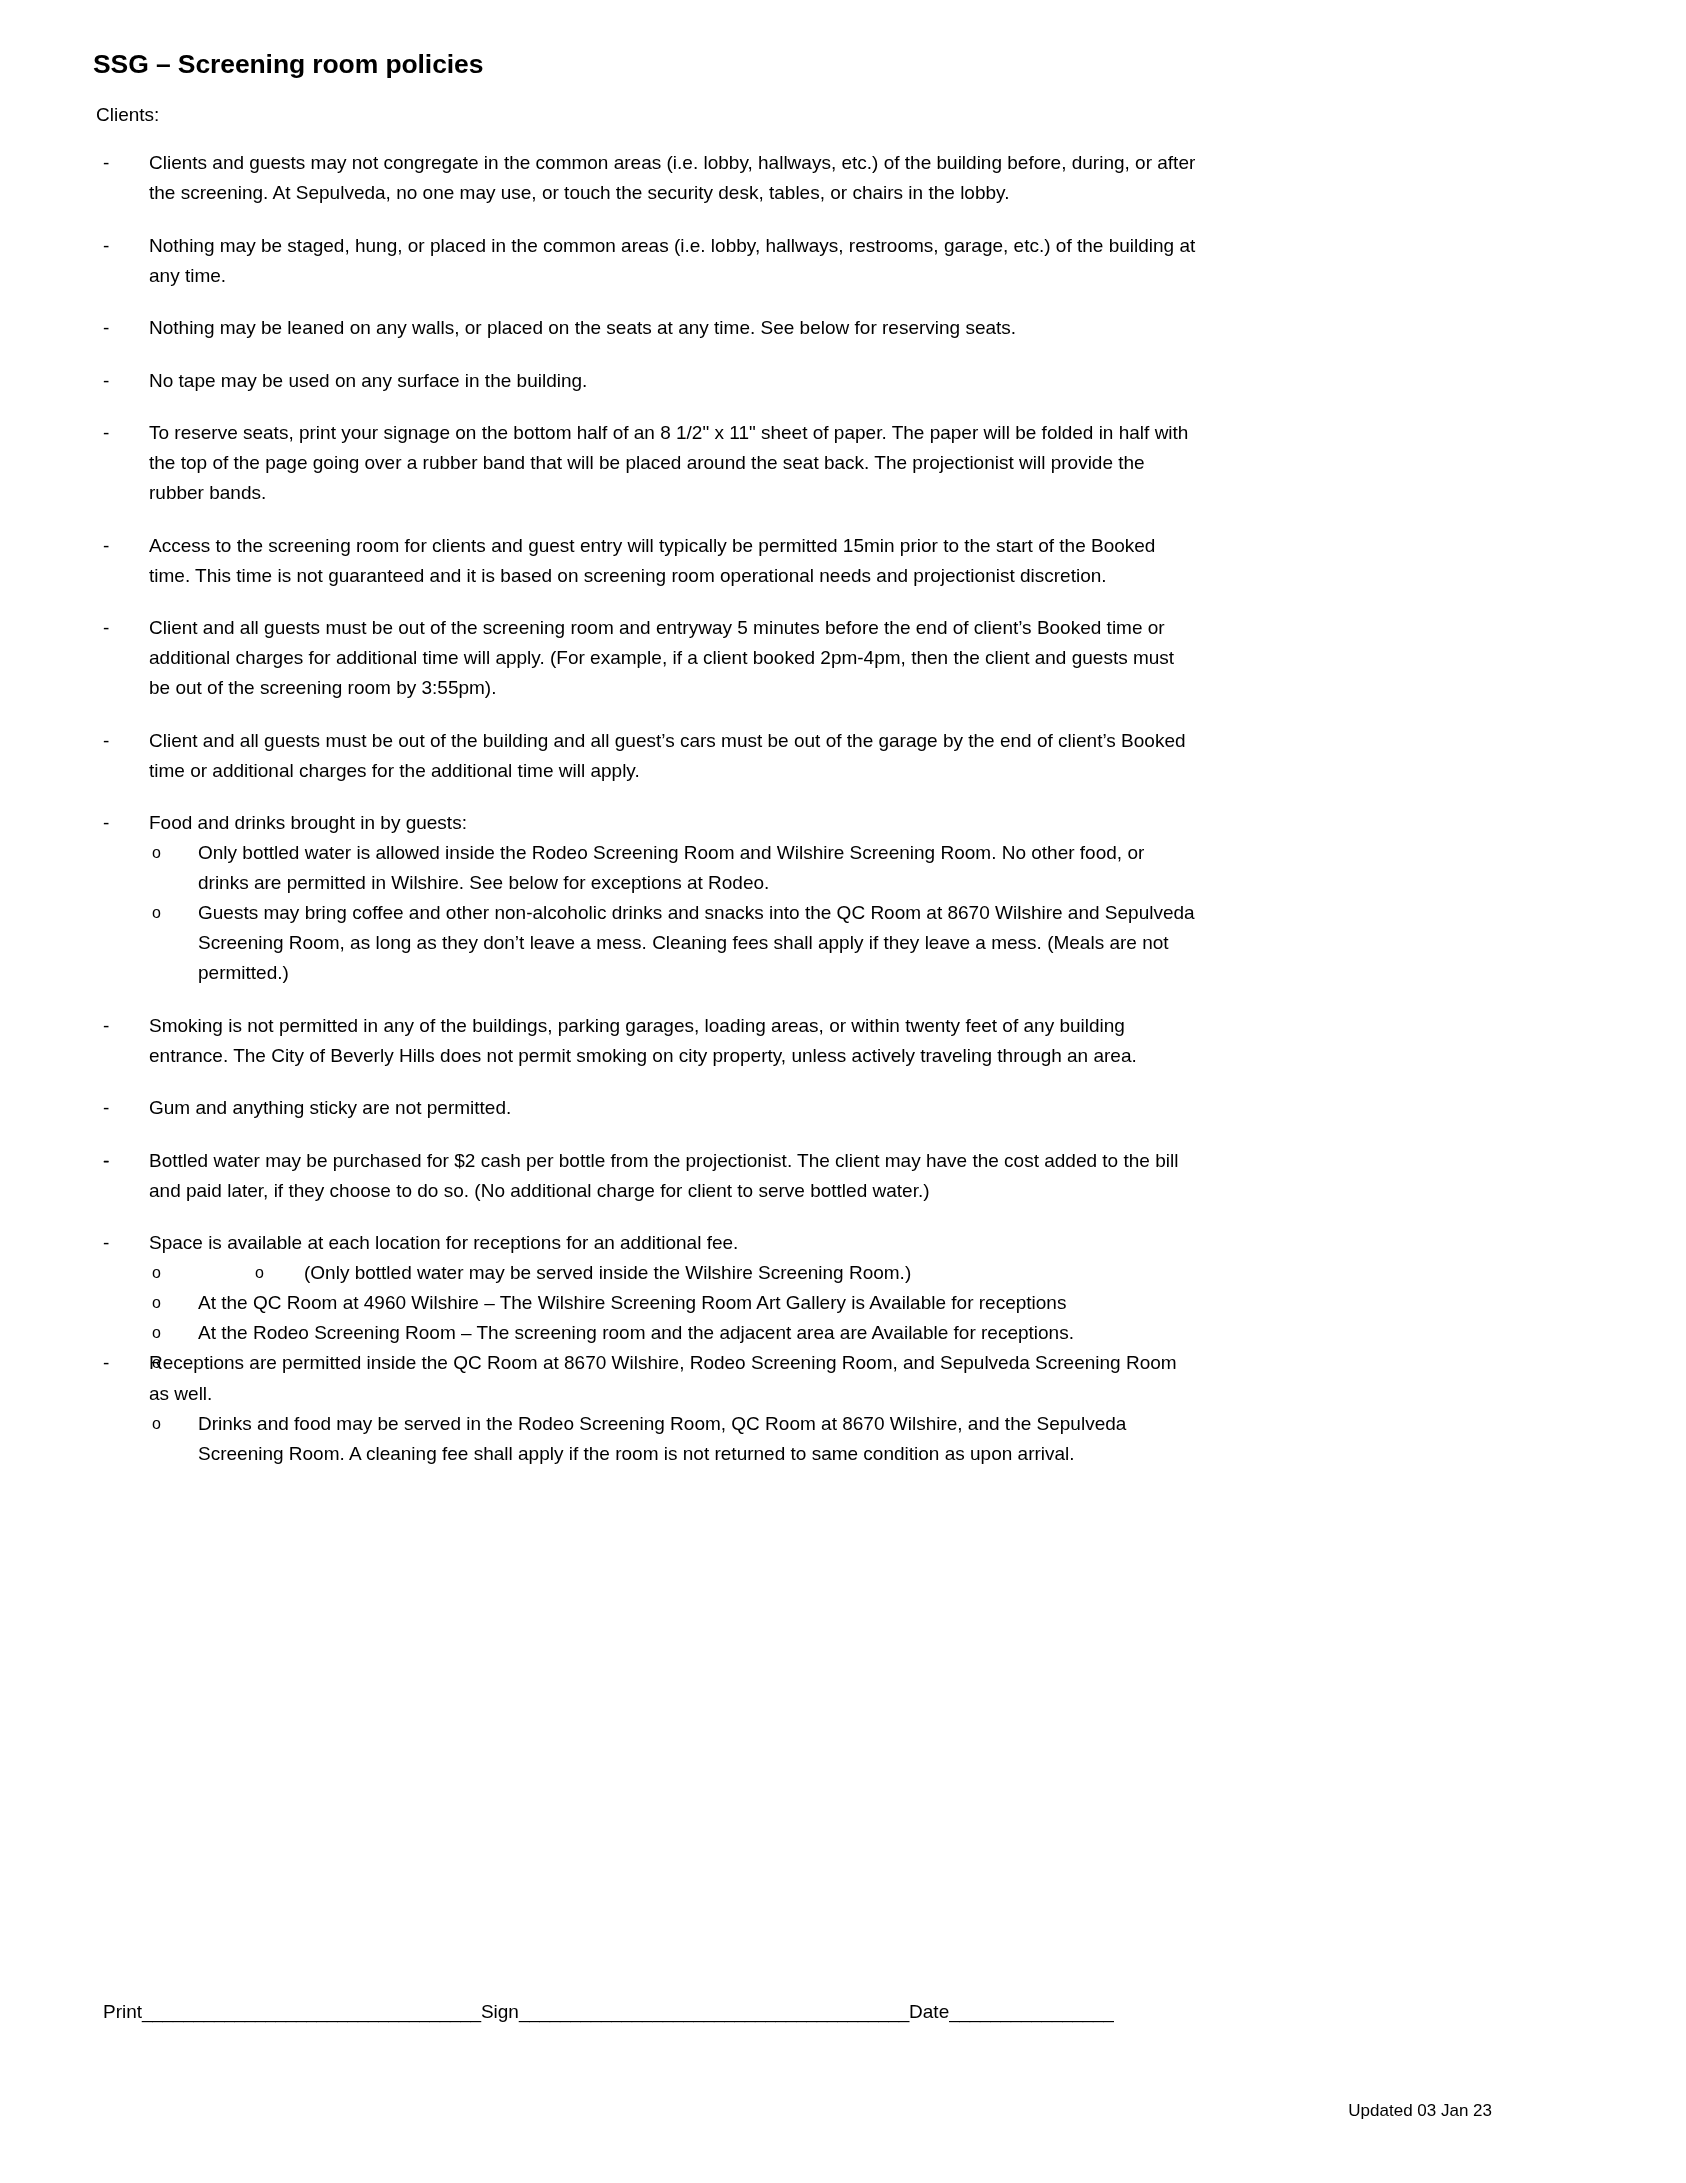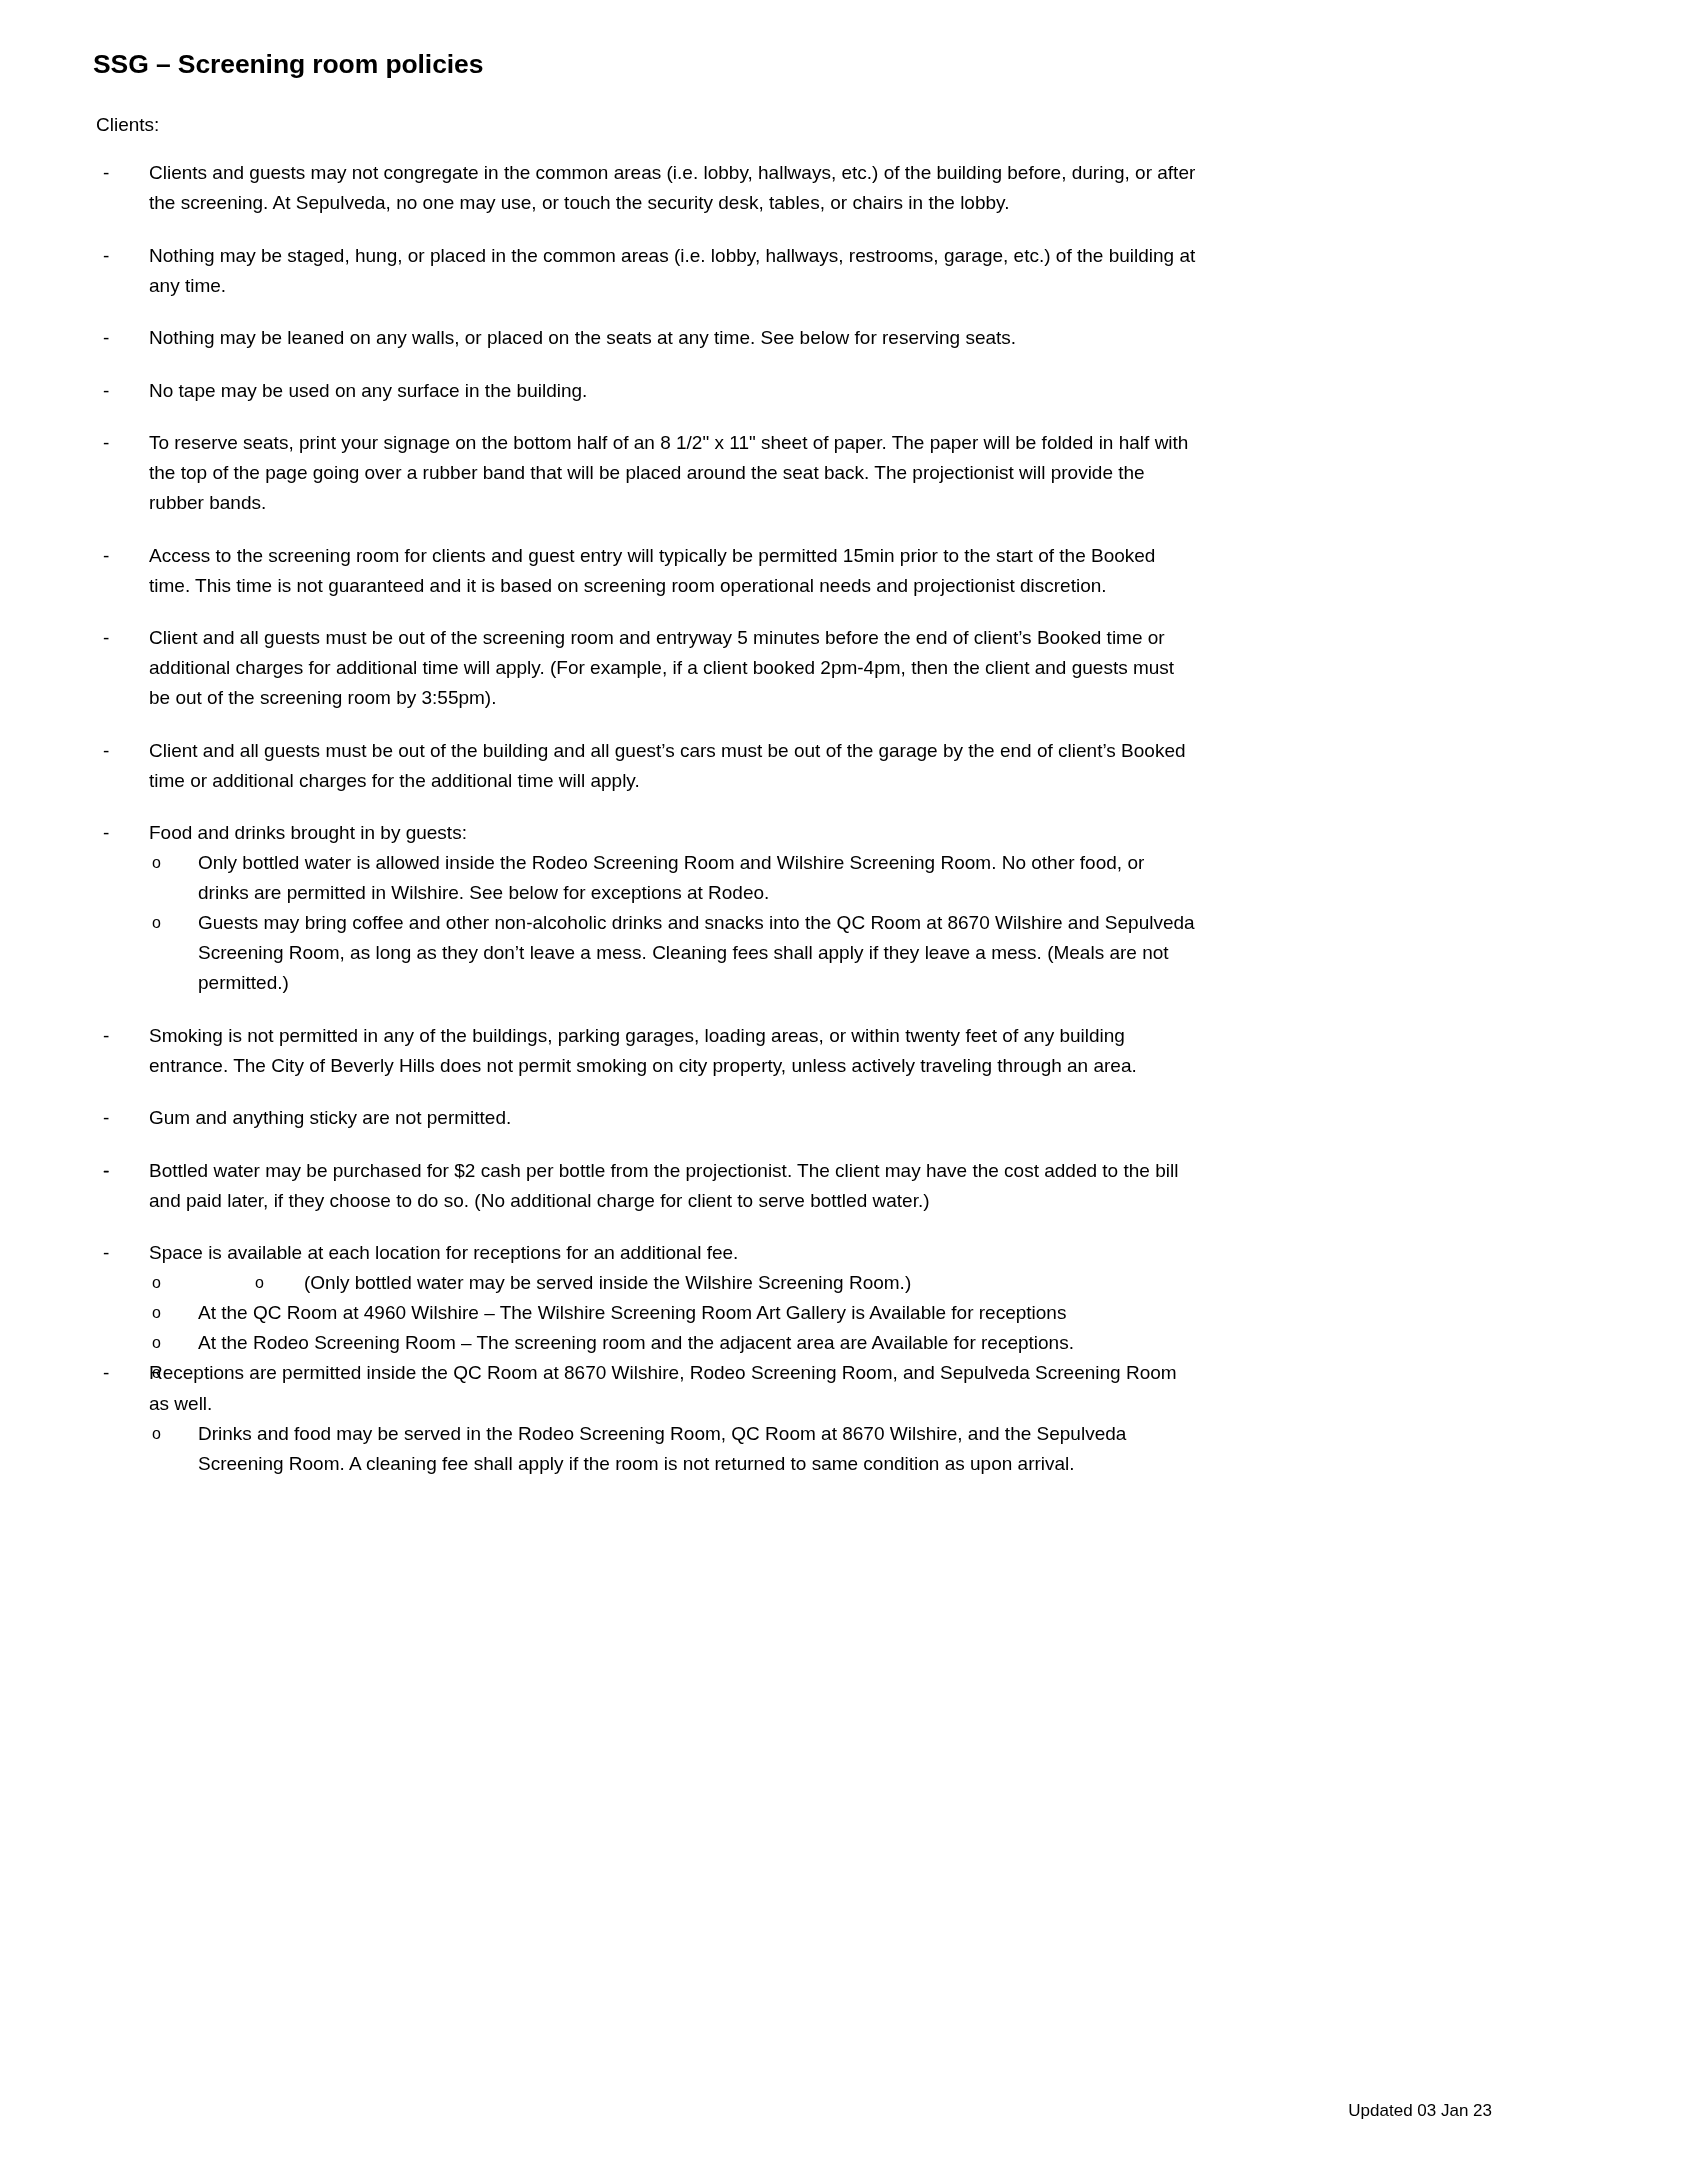--- a/index.html
+++ b/index.html
@@ -33,21 +33,21 @@
     font-weight: bold;
     letter-spacing: -0.1px;
     line-height: 1.15;
     white-space: nowrap;
   }
 
   
   .body-flow {
     position: absolute;
     left: 0;
-    top: 111px;
+    top: 101px;
     width: 1393px;
   }
 
   .intro {
     margin-left: 96px;
     font-size: 19px;
     line-height: 1.5;
     padding-bottom: 18.5px;
   }
 
@@ -164,17 +164,18 @@
         <div class="b lvl3 tight"><span class="mk">o</span><span>(Only bottled water may be served inside the Wilshire Screening Room.)</span></div>
         <div class="b lvl2 tight"><span class="mk">o</span><span>At the QC Room at 4960 Wilshire – The Wilshire Screening Room Art Gallery is Available for receptions</span></div>
         <div class="b lvl2 tight"><span class="mk">o</span><span>At the Rodeo Screening Room – The screening room and the adjacent area are Available for receptions.</span></div>
         <div class="b lvl2 tight"><span class="mk">o</span></div>
         <div class="b lvl1 tight"><span class="mk">-</span><span>Receptions are permitted inside the QC Room at 8670 Wilshire, Rodeo Screening Room, and Sepulveda Screening Room as well.</span></div>
         <div class="b lvl2 group-end"><span class="mk">o</span><span>Drinks and food may be served in the Rodeo Screening Room, QC Room at 8670 Wilshire, and the Sepulveda Screening Room. A cleaning fee shall apply if the room is not returned to same condition as upon arrival.</span></div>
       </div>
 
   </div>
 
+  <div class="sig-line"><span>Print</span><span class="rule">_________________________________</span><span>Sign</span><span class="rule">______________________________________</span><span>Date</span><span class="rule">________________</span></div>
 
   <div class="footer">Updated 03 Jan 23</div>
 
 </div>
 
 
 </body></html>

